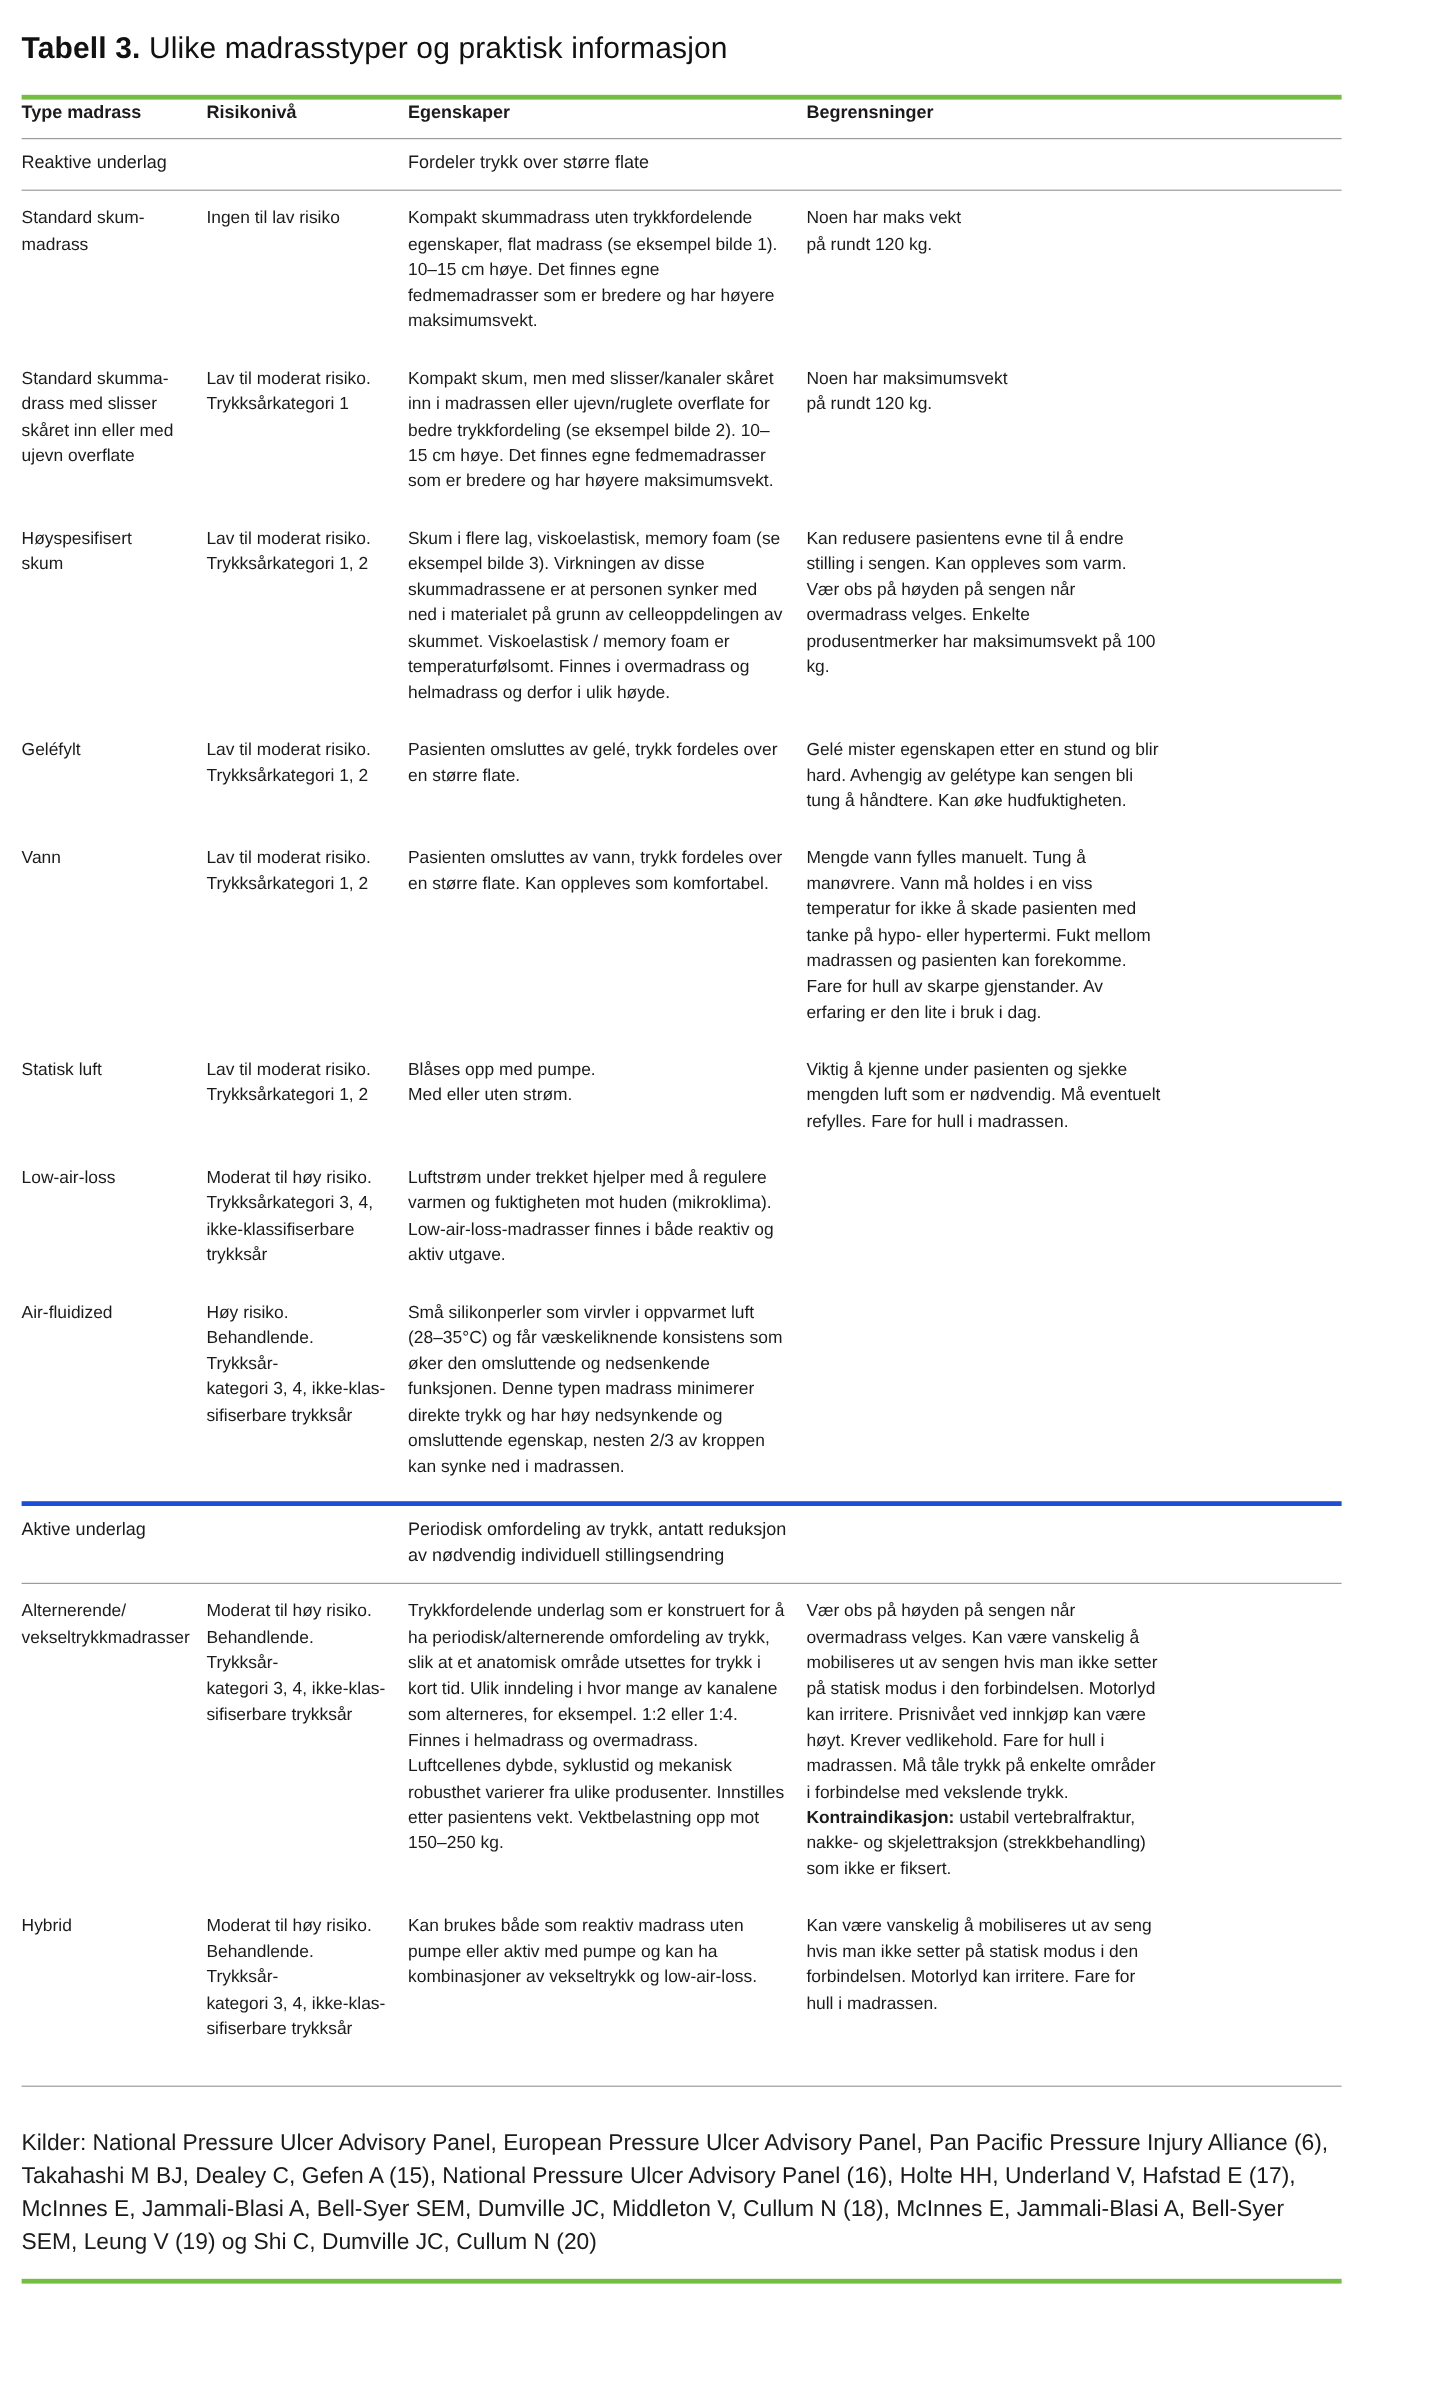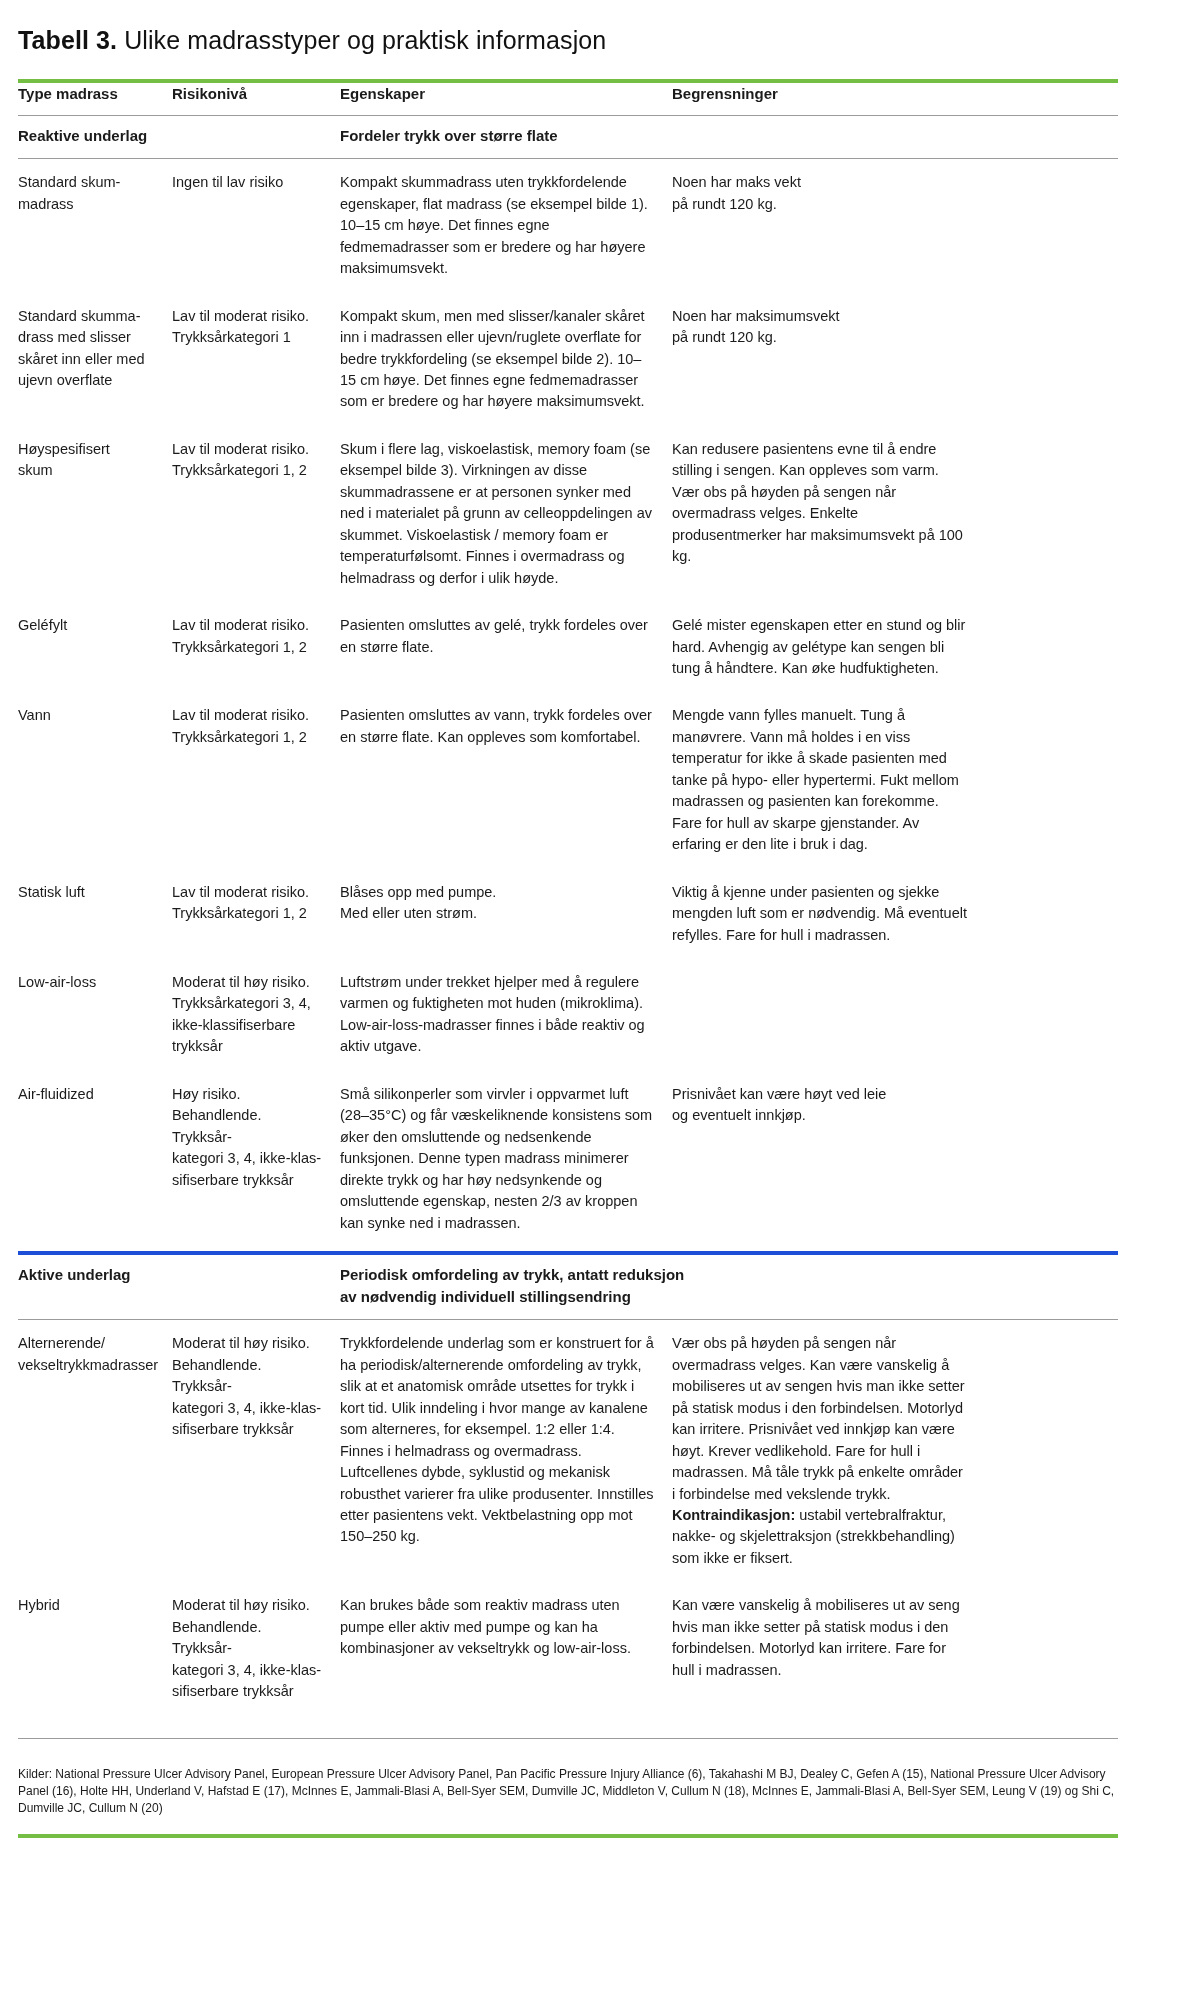--- a/index.html
+++ b/index.html
@@ -49,30 +49,30 @@
   .thead .cell {
     font-weight: 700;
     font-size: 15px;
     white-space: normal;
   }
   .section-row {
     padding: 9px 0 11px 0;
     border-bottom: 1px solid #9b9b9b;
   }
   .section-row.top-line { border-top: 4px solid #1d4ed8; margin-top: 4px; }
-  .section-row .cell { font-weight: 700; font-size: 15px; }
+  .section-row .cell { font-weight: 400; font-size: 15px; }
   .section-note { grid-column: 3 / 5; max-width: 640px; }
   .brow { padding: 13px 0 13px 0; }
   .rule-gray {
     border-top: 1px solid #9b9b9b;
     margin-top: 22px;
   }
   .kilder {
     padding: 15px 0 14px 0;
-    font-size: 12px;
+    font-size: 19px;
     line-height: 1.45;
     color: #1b1b1b;
     margin-bottom: 2px;
   }
 </style>
 </head>
 <body>
 
 <div class="page">
 
@@ -158,22 +158,20 @@
       <div class="cell c3">Luftstrøm under trekket hjelper med å regulere varmen og fuktigheten mot huden (mikroklima). Low-air-loss-madrasser finnes i både reaktiv og aktiv utgave.</div>
     </div>
 
     <div class="row brow">
       <div class="cell c1">Air-fluidized</div>
       <div class="cell c2">Høy risiko.
 Behandlende. Trykksår-
 kategori 3, 4, ikke-klas-
 sifiserbare trykksår</div>
       <div class="cell c3">Små silikonperler som virvler i oppvarmet luft (28–35°C) og får væskeliknende konsistens som øker den omsluttende og nedsenkende funksjonen. Denne typen madrass minimerer direkte trykk og har høy nedsynkende og omsluttende egenskap, nesten 2/3 av kroppen kan synke ned i madrassen.</div>
-      <div class="cell c4">Prisnivået kan være høyt ved leie
-og eventuelt innkjøp.</div>
     </div>
 
     <div class="row section-row top-line">
       <div class="cell c1" style="grid-column: 1 / 3;">Aktive underlag</div>
       <div class="cell section-note">Periodisk omfordeling av trykk, antatt reduksjon
 av nødvendig individuell stillingsendring</div>
     </div>
 
     <div class="row brow">
       <div class="cell c1">Alternerende/

